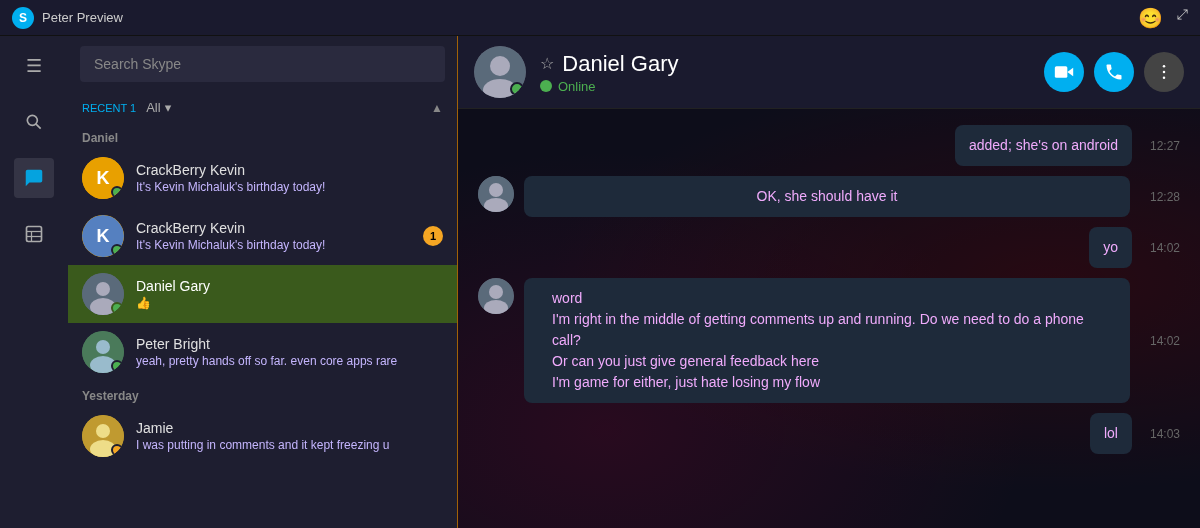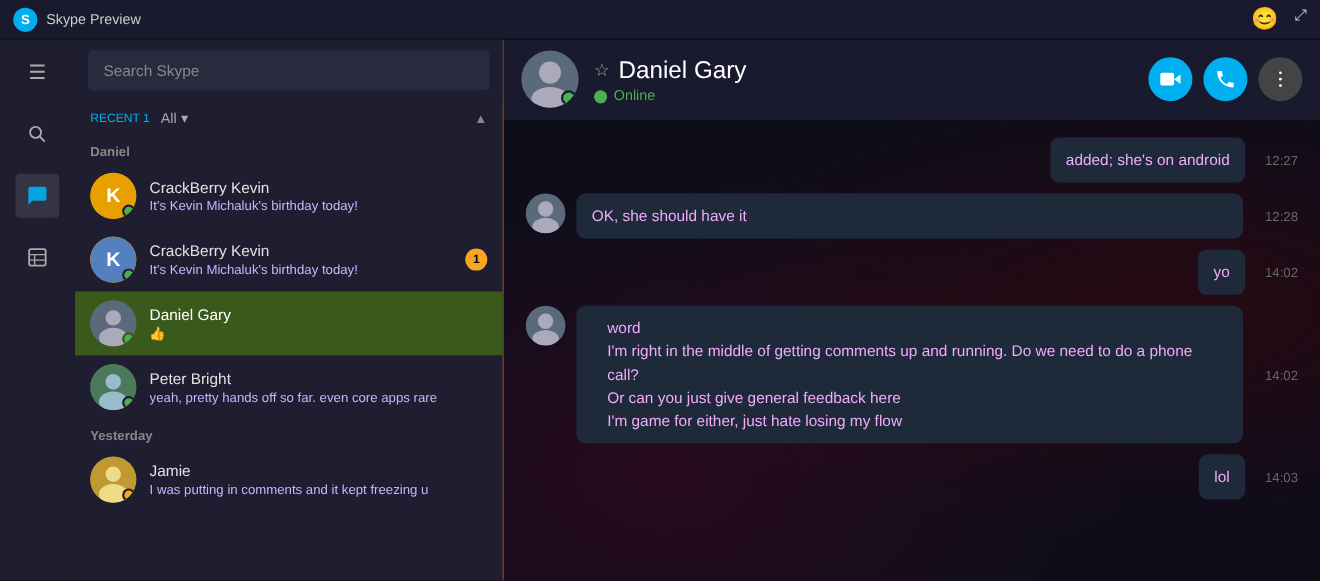--- a/index.html
+++ b/index.html
@@ -282,21 +282,21 @@
       gap: 8px;
     }
     .star-icon { color: #aaa; font-size: 16px; cursor: pointer; }
     .chat-header-name {
       color: #fff;
       font-size: 22px;
       font-weight: 300;
     }
     .chat-header-status {
       display: flex;
-      align-items: flex-end;
+      align-items: center;
       gap: 6px;
       margin-top: 2px;
     }
     .online-dot {
       width: 12px;
       height: 12px;
       background: #4caf50;
       border-radius: 50%;
     }
     .online-text {
@@ -384,21 +384,21 @@
       gap: 10px;
     }
   </style>
 </head>
 <body>
 
 <div class="title-bar">
   <div class="title-bar-logo">
     <span>S</span>
   </div>
-  <span class="title-bar-text">Skype Preview</span>
+  <span class="title-bar-text">Peter Preview</span>
   <div class="title-bar-actions">
     <span class="title-bar-emoji">😊</span>
     <span class="title-bar-expand">⤢</span>
   </div>
 </div>
 
 <div class="main">
 
   <div class="sidebar-icons">
     <div class="sidebar-icon">☰</div>
@@ -577,21 +577,21 @@
 
         <div class="message-row">
           <div class="msg-avatar av-daniel">
             <svg width="36" height="36" viewBox="0 0 36 36">
               <circle cx="18" cy="18" r="18" fill="#5a6a7a"></circle>
               <circle cx="18" cy="14" r="7" fill="#aab"></circle>
               <ellipse cx="18" cy="30" rx="12" ry="8" fill="#aab"></ellipse>
             </svg>
           </div>
           <div class="message-row-inner">
-            <div style="background:#1e2a3a;border-radius:8px;padding:10px 14px;flex:1;">
+            <div style="background:#1e2a3a;border-radius:8px;padding:10px 14px;flex:1;text-align:center;">
               <span class="message-text">OK, she should have it</span>
             </div>
             <span class="message-time">12:28</span>
           </div>
         </div>
 
         <div class="mine-row">
           <div style="display:flex;align-items:flex-start;gap:8px;max-width:700px;">
             <div style="background:#1e2a3a;border-radius:8px;padding:10px 14px;flex:1;">
               <span class="message-text">yo</span>

